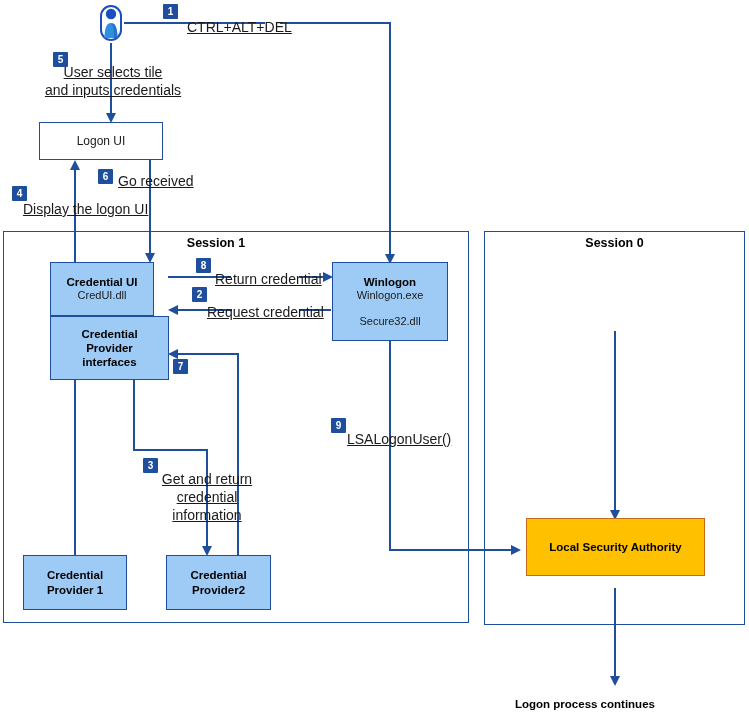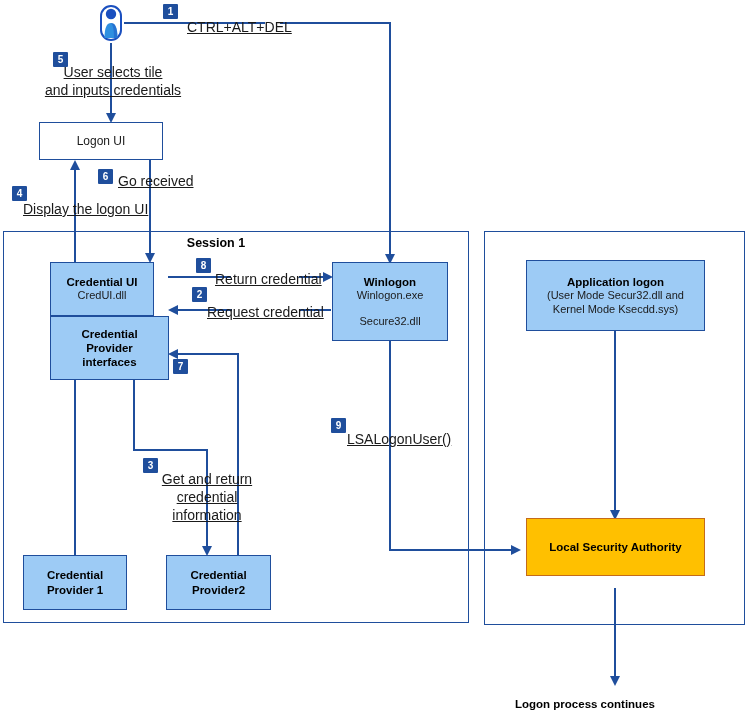--- a/index.html
+++ b/index.html
@@ -162,20 +162,21 @@
       <circle cx="13" cy="10" r="5.2" fill="#1a4fbf"></circle>
       <path d="M 6.5 34 C 6.5 23 9 19 13 19 C 17 19 19.5 23 19.5 34 Z" fill="#2f8fe0"></path>
       <path d="M 13 19 C 15 21 16 26 16 34 L 19.5 34 C 19.5 23 17 19 13 19 Z" fill="#1a4fbf" opacity="0.45"></path>
     </svg>
   </div>
 
   <div class="container-box" style="left:3px; top:231px; width:466px; height:392px;"></div>
   <div class="container-title" style="left:3px; top:236px; width:426px;">Session 1</div>
 
   <div class="container-box" style="left:484px; top:231px; width:261px; height:394px;"></div>
+  <div class="container-title" style="left:484px; top:236px; width:261px;">Session 0</div>
 
   <div class="node node-white" style="left:39px; top:122px; width:124px; height:38px;">
     <div class="plain">Logon UI</div>
   </div>
 
   <div class="node node-blue" style="left:50px; top:262px; width:104px; height:54px;">
     <div class="title">Credential UI</div>
     <div class="sub">CredUI.dll</div>
   </div>
 
@@ -194,25 +195,20 @@
   <div class="node node-blue" style="left:23px; top:555px; width:104px; height:55px;">
     <div class="title" style="white-space:pre-line;">Credential
 Provider 1</div>
   </div>
 
   <div class="node node-blue" style="left:166px; top:555px; width:105px; height:55px;">
     <div class="title" style="white-space:pre-line;">Credential
 Provider2</div>
   </div>
 
-  <div class="node node-blue" style="left:526px; top:260px; width:179px; height:71px;">
-    <div class="title">Application logon</div>
-    <div class="sub" style="white-space:pre-line;">(User Mode Secur32.dll and
-Kernel Mode Ksecdd.sys)</div>
-  </div>
 
   <div class="node node-gold" style="left:526px; top:518px; width:179px; height:58px;">
     <div class="title">Local Security Authority</div>
   </div>
 
   <div class="badge" style="left:163px; top:4px;">1</div>
   <div class="badge" style="left:192px; top:287px;">2</div>
   <div class="badge" style="left:143px; top:458px;">3</div>
   <div class="badge" style="left:12px;  top:186px;">4</div>
   <div class="badge" style="left:53px;  top:52px;">5</div>

